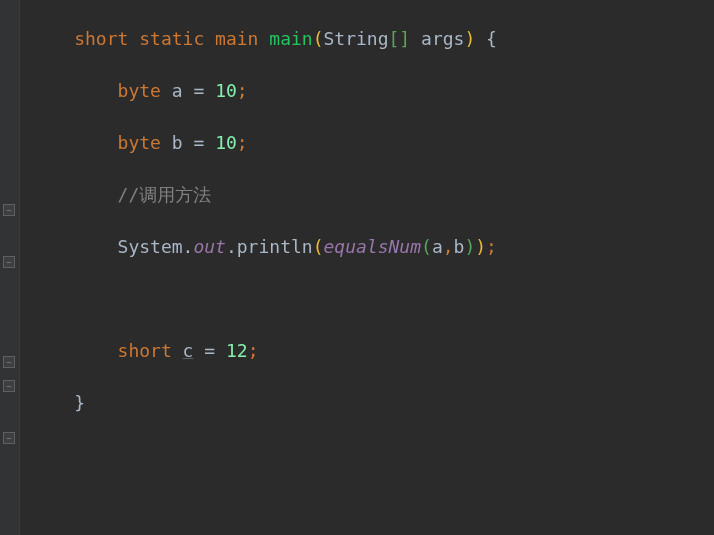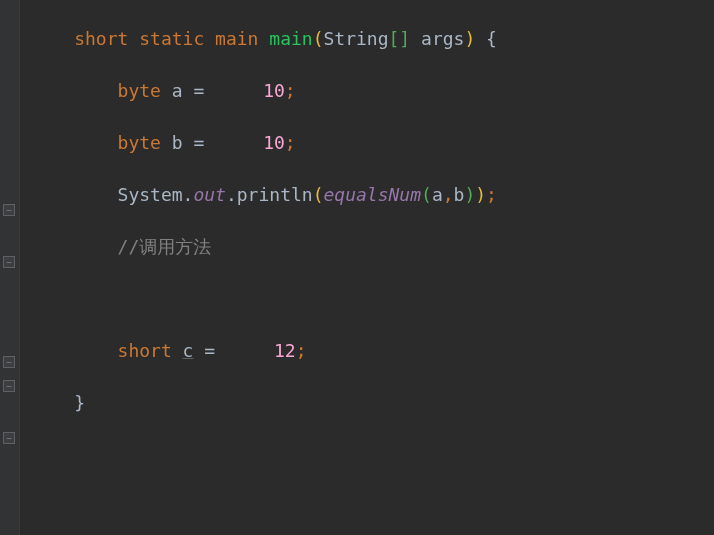--- a/index.html
+++ b/index.html
@@ -38,21 +38,21 @@
     }
     .code {
       position: absolute;
       left: 20px;
       top: 0;
       padding-left: 0;
       white-space: pre;
     }
     .line { height: 26px; }
     .kw { color: #cc7832; }
-    .num { color: #f9a8d4; margin-left: 48px; }
+    .num { color: #86efac; }
     .comment { color: #808080; }
     .methoddef { color: #22c55e; }
     .static-field { color: #9876aa; font-style: italic; }
     .underline { text-decoration: underline; text-decoration-color: #606060; }
     .brace-y { color: #a9b7c6; }
     .rainbow1 { color: #e8ba36; }
     .rainbow2 { color: #54a857; }
   </style>
 </head>
 <body>
@@ -62,22 +62,22 @@
   <div class="fold-marker" style="top:256px">−</div>
   <div class="fold-marker" style="top:356px">−</div>
   <div class="fold-marker" style="top:380px">−</div>
   <div class="fold-marker" style="top:432px">−</div>
 </div>
 
 <div class="code">
 <div class="line">     <span class="kw">short</span> <span class="kw">static</span> <span class="kw">main</span> <span class="methoddef">main</span><span class="rainbow1">(</span><span>String</span><span class="rainbow2">[]</span> <span>args</span><span class="rainbow1">)</span> <span class="brace-y">{</span></div>
 <div class="line">         <span class="kw">byte</span> <span>a</span> <span>=</span> <span class="num">10</span><span class="kw">;</span></div>
 <div class="line">         <span class="kw">byte</span> <span>b</span> <span>=</span> <span class="num">10</span><span class="kw">;</span></div>
+<div class="line">         <span class="comment">//调用方法</span></div>
 <div class="line">         <span>System</span><span>.</span><span class="static-field">out</span><span>.</span><span>println</span><span class="rainbow1">(</span><span class="static-field">equalsNum</span><span class="rainbow2">(</span><span>a</span><span class="kw">,</span><span>b</span><span class="rainbow2">)</span><span class="rainbow1">)</span><span class="kw">;</span></div>
-<div class="line">         <span class="comment">//调用方法</span></div>
 <div class="line"> </div>
 <div class="line">         <span class="kw">short</span> <span class="underline">c</span> <span>=</span> <span class="num">12</span><span class="kw">;</span></div>
 <div class="line">     <span class="brace-y">}</span></div>
 
 
 
 
 
 
 

